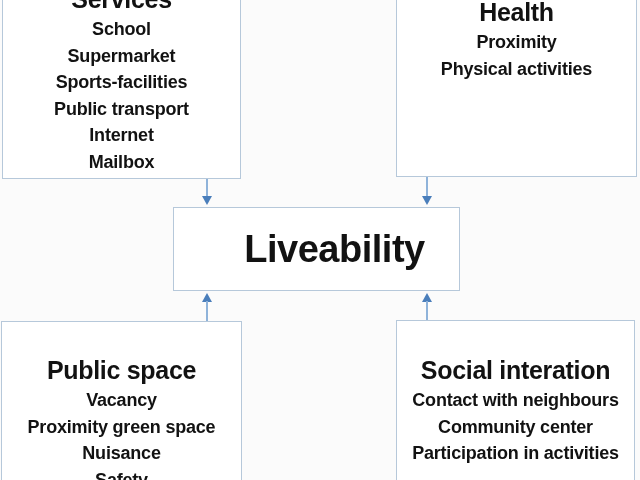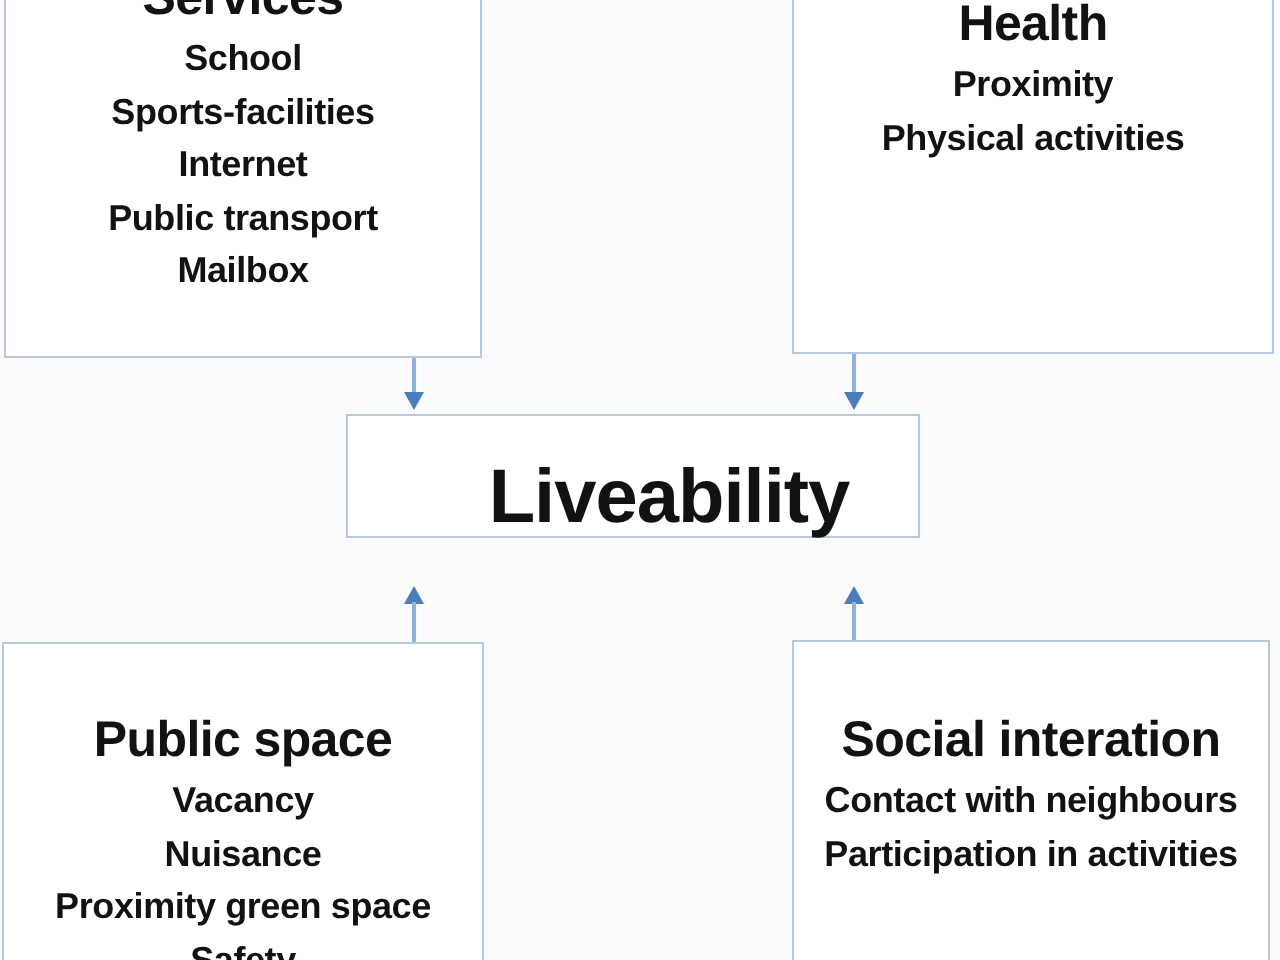--- a/index.html
+++ b/index.html
@@ -27,61 +27,63 @@
     letter-spacing:-0.3px;white-space:nowrap;
   }
   .node-item{
     font-size:18px;font-weight:bold;line-height:26.5px;
     letter-spacing:-0.2px;white-space:nowrap;
   }
   #box-services{left:2px;top:-53px;width:239px;height:232px;padding-top:34px;}
   #box-health{left:396px;top:-40px;width:241px;height:217px;padding-top:34px;}
   #box-public{left:1px;top:321px;width:241px;height:176px;padding-top:31px;}
   #box-social{left:396px;top:320px;width:239px;height:177px;padding-top:32px;}
-  #box-center{left:173px;top:207px;width:287px;height:62px;padding-left:36px;}
+  #box-center{left:173px;top:207px;width:287px;height:84px;padding-left:36px;}
   #box-center .center-label{
     font-size:38px;font-weight:bold;line-height:83px;
     letter-spacing:-0.5px;white-space:nowrap;color:var(--text);
   }
   .conn-line{position:absolute;width:2px;background:var(--arrow_line);}
   .arrowhead{position:absolute;width:0;height:0;border-left:5px solid transparent;border-right:5px solid transparent;}
   .arrowhead.down{border-top:9px solid var(--arrow_head);}
   .arrowhead.up{border-bottom:9px solid var(--arrow_head);}
 </style>
 </head>
 <body>
 
 <div id="canvas">
 
   <div class="node" id="box-services">
     <div class="node-title">Services</div>
     <div class="node-item">School</div>
+    <div class="node-item">Supermarket</div>
     <div class="node-item">Sports-facilities</div>
+    <div class="node-item">Public transport</div>
     <div class="node-item">Internet</div>
-    <div class="node-item">Public transport</div>
     <div class="node-item">Mailbox</div>
   </div>
 
   <div class="node" id="box-health">
     <div class="node-title">Health</div>
     <div class="node-item">Proximity</div>
     <div class="node-item">Physical activities</div>
   </div>
 
   <div class="node" id="box-public">
     <div class="node-title">Public space</div>
     <div class="node-item">Vacancy</div>
+    <div class="node-item">Proximity green space</div>
     <div class="node-item">Nuisance</div>
-    <div class="node-item">Proximity green space</div>
     <div class="node-item">Safety</div>
   </div>
 
   <div class="node" id="box-social">
     <div class="node-title">Social interation</div>
     <div class="node-item">Contact with neighbours</div>
+    <div class="node-item">Community center</div>
     <div class="node-item">Participation in activities</div>
   </div>
 
   <div class="node" id="box-center">
     <div class="center-label">Liveability</div>
   </div>
 
   <div>
     <div class="conn-line" style="left:206px;top:179px;height:18px;"></div>
     <div class="arrowhead down" style="left:202px;top:196px;"></div>

